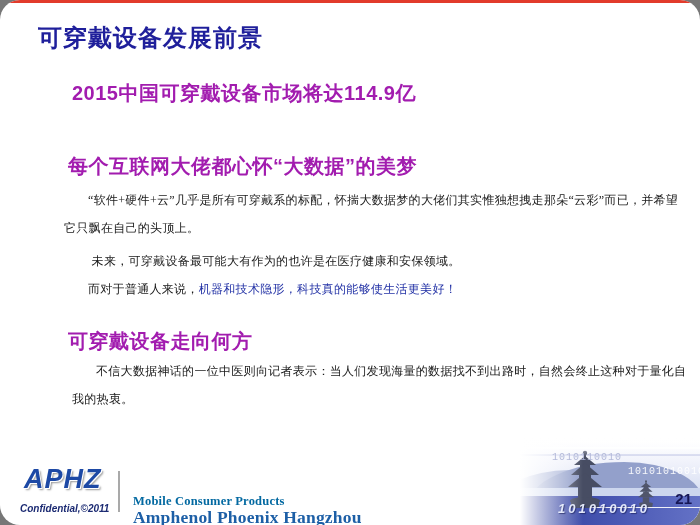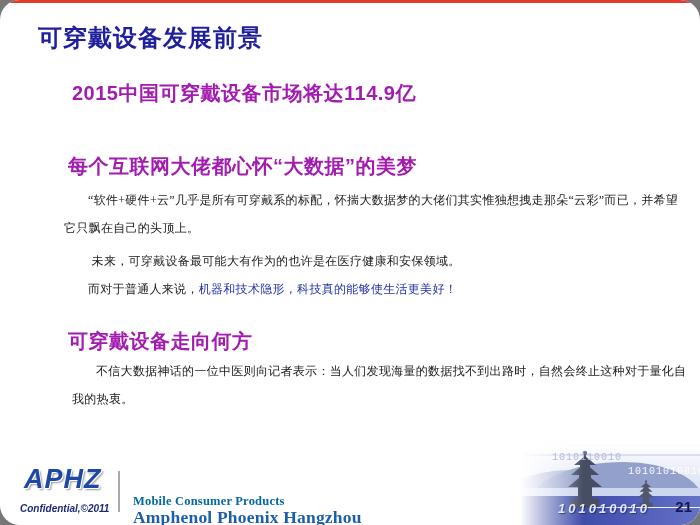--- a/index.html
+++ b/index.html
@@ -89,21 +89,21 @@
   }
   .pagoda{position:absolute;z-index:3;}
   .pagoda.big{left:48px;top:12px;}
   .pagoda.small{left:118px;top:42px;}
   .fa-fade{
     position:absolute;left:0;top:0;width:180px;height:87px;z-index:4;
     background:linear-gradient(90deg,#ffffff 0%,rgba(255,255,255,0) 35%),
                linear-gradient(180deg,#ffffff 0%,rgba(255,255,255,0) 22%);
   }
   .page-number{
-    position:absolute;right:8px;top:60px;z-index:6;
+    position:absolute;right:8px;top:52px;z-index:6;
     font-family:"Liberation Sans","DejaVu Sans",sans-serif;
     font-size:15px;font-weight:bold;color:#161655;
   }
 </style>
 </head>
 <body>
 
 <div class="slide">
   <div class="top-rule"></div>
 

